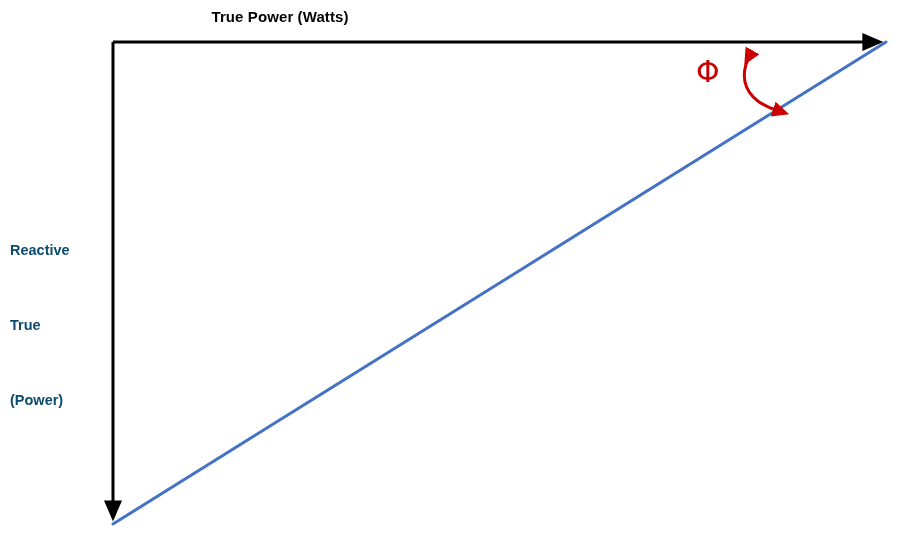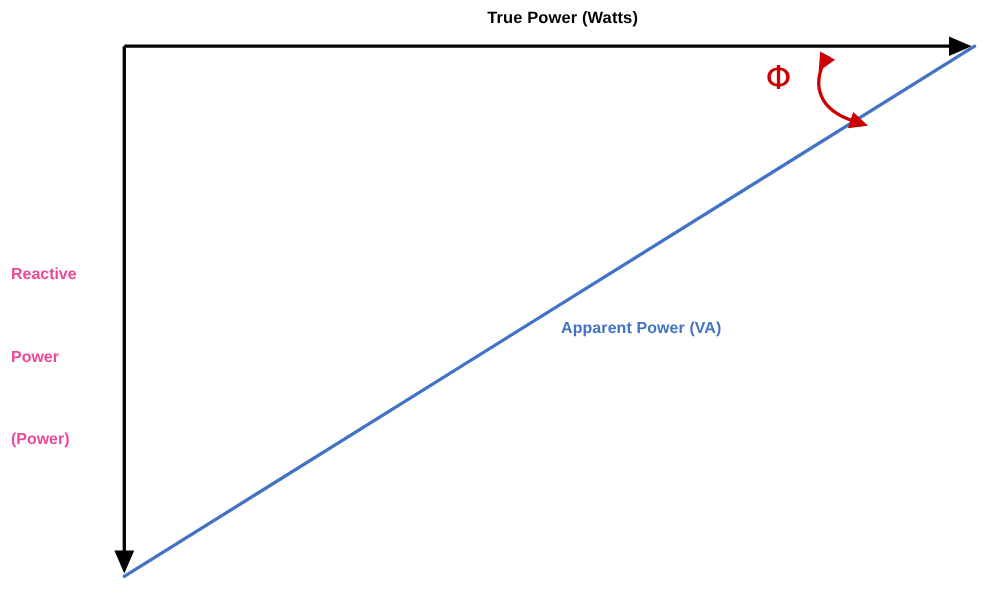--- a/index.html
+++ b/index.html
@@ -29,33 +29,32 @@
   }
   .txt {
     position: absolute;
     white-space: pre;
     font-family: "Liberation Sans", sans-serif;
   }
   #title-true-power {
     left: 0;
     top: 8px;
     width: 560px;
-    text-align: right;
+    text-align: center;
     font-size: 15px;
     font-weight: bold;
     color: #000000;
     letter-spacing: 0.1px;
-    padding-left: 20px;
   }
   #label-reactive-power {
     left: 10px;
     top: 188px;
     font-size: 14.5px;
     font-weight: bold;
-    color: #ec4899;
+    color: #0c4a6e;
     line-height: 25px;
   }
   #label-reactive-power span {
     display: block;
   }
   #label-apparent-power {
     left: 510px;
     top: 291px;
     font-size: 14.5px;
     font-weight: bold;
@@ -100,21 +99,20 @@
 
     <line x1="113" y1="524" x2="886" y2="42" stroke="#4472C4" stroke-width="3" stroke-linecap="round"></line>
 
     <path d="M 751,53 C 737,78 745,100 776,110" fill="none" stroke="#CC0000" stroke-width="3" stroke-linecap="butt" marker-start="url(#arrow-red-start)" marker-end="url(#arrow-red-end)"></path>
   </svg>
 
   <div class="txt" id="title-true-power">True Power (Watts)</div>
 
   <div class="txt" id="label-reactive-power">
     <span>Reactive</span>
-    <span>Power</span>
+    <span>True</span>
     <span>(Power)</span>
   </div>
 
-  <div class="txt" id="label-apparent-power">Apparent Power (VA)</div>
 
   <div class="txt" id="label-phi">Φ</div>
 
 </div>
 
 </body></html>

